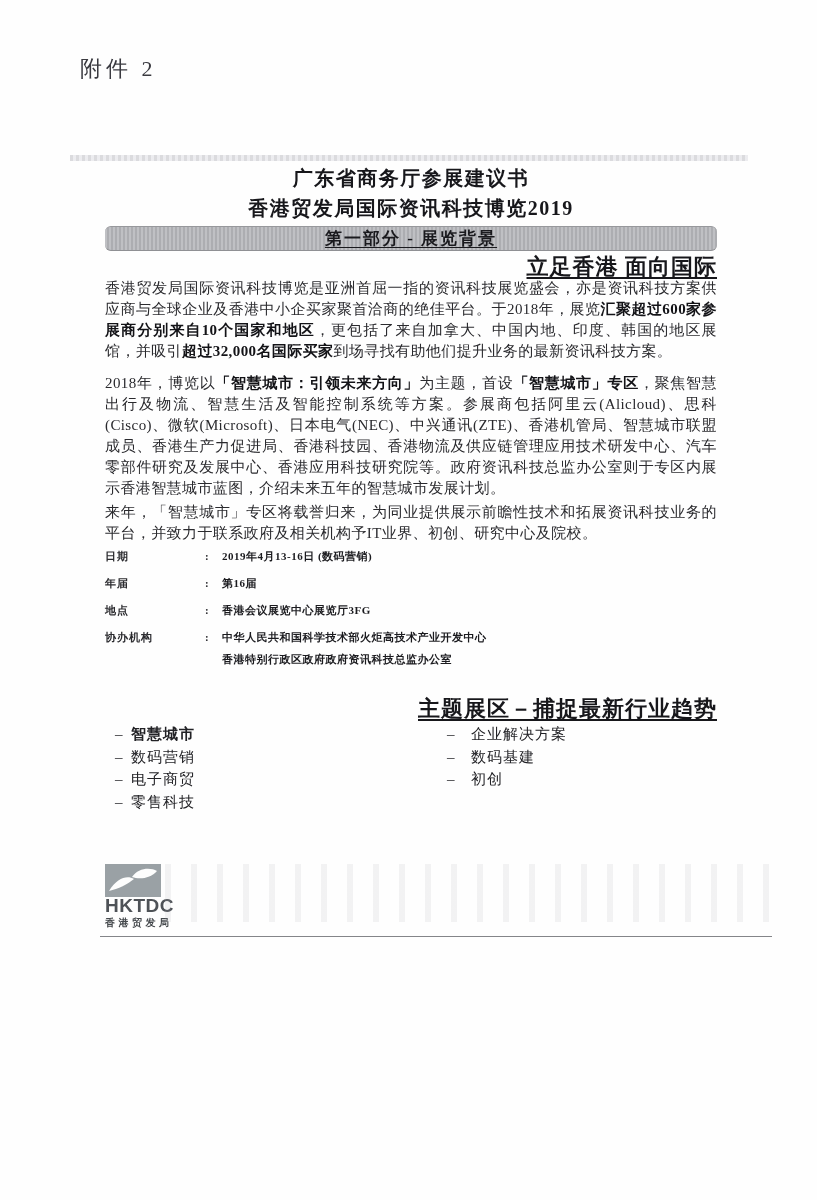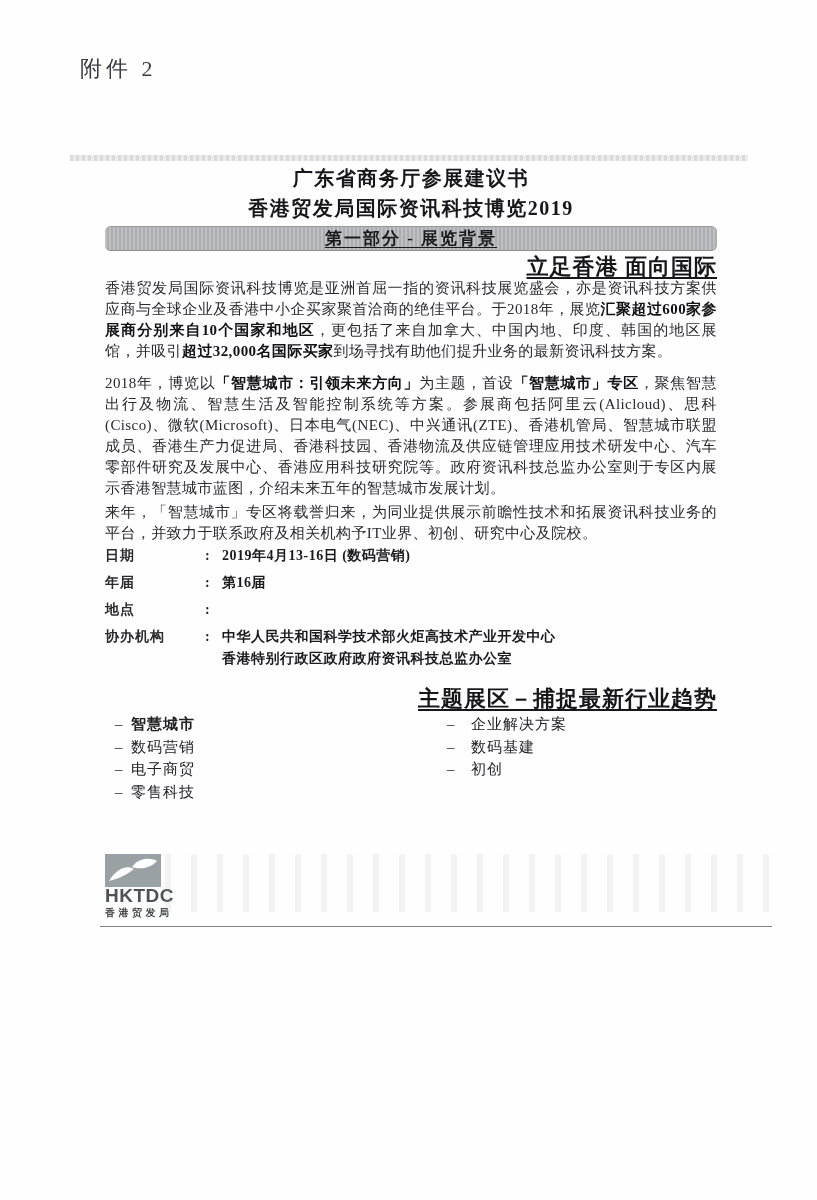--- a/index.html
+++ b/index.html
@@ -88,29 +88,29 @@
   }
   .body-p b { color: #131317; }
   .p1 { margin-top: 0; }
   .p2 { margin-top: 11px; }
   .p3 { margin-top: 3px; }
   .h-basic { margin-top: 34px; }
   .info-table { margin-top: 3px; }
   .info-row {
     display: flex;
     align-items: flex-start;
-    font-size: 14px;
+    font-size: 11px;
     line-height: 18px;
     margin-bottom: 9px;
   }
   .info-label { width: 100px; flex: 0 0 100px; letter-spacing: 1px; font-weight: bold; color:#2b2b2f; }
   .info-colon { width: 17px; flex: 0 0 17px; font-weight: bold; }
   .info-value { flex: 1; font-weight: bold; letter-spacing: .5px; color: #1b1b1f; }
   .info-value .line2 { margin-top: 4px; }
-  .h-themes { margin-top: 20px; }
+  .h-themes { margin-top: 30px; }
   .theme-cols { margin-top: 3px; display: flex; }
   .theme-col { list-style: none; }
   .theme-col.left { width: 340px; flex: 0 0 340px; }
   .theme-col.right { flex: 1; }
   .theme-item {
     display: flex;
     font-size: 15px;
     line-height: 22.5px;
     letter-spacing: 1px;
     color: #222226;
@@ -187,20 +187,21 @@
         <span class="info-value">2019年4月13-16日 (数码营销)</span>
       </div>
       <div class="info-row">
         <span class="info-label">年届</span>
         <span class="info-colon">:</span>
         <span class="info-value">第16届</span>
       </div>
       <div class="info-row">
         <span class="info-label">地点</span>
         <span class="info-colon">:</span>
+        <span class="info-value">香港会议展览中心展览厅3FG</span>
       </div>
       <div class="info-row">
         <span class="info-label">协办机构</span>
         <span class="info-colon">:</span>
         <span class="info-value">
           <div>中华人民共和国科学技术部火炬高技术产业开发中心</div>
           <div class="line2">香港特别行政区政府政府资讯科技总监办公室</div>
         </span>
       </div>
     </div>

